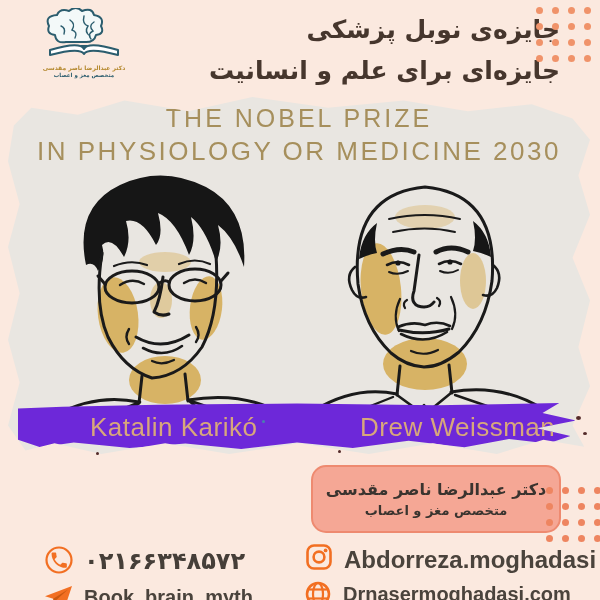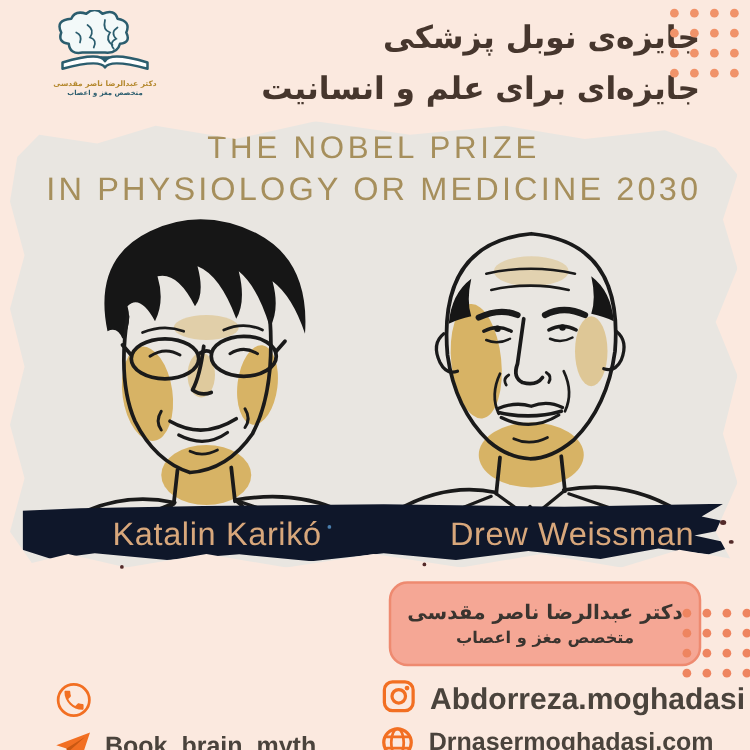--- a/index.html
+++ b/index.html
@@ -31,23 +31,23 @@
       0% 42%,2% 30%,0% 18%);}
   .nobel-heading{position:absolute;left:0;top:7px;width:100%;text-align:center;
       color:#a68f5c;font-family:"Liberation Sans",sans-serif;}
   .nobel-heading .h1{font-size:25px;letter-spacing:3px;}
   .nobel-heading .h2{font-size:26px;letter-spacing:2.5px;margin-top:3px;}
 
   .portrait{position:absolute;}
   .portrait-left{left:40px;top:68px;}
   .portrait-right{left:295px;top:62px;}
 
-  .name-band{position:absolute;left:10px;top:306px;width:558px;height:46px;background:#0f172a;
+  .name-band{position:absolute;left:10px;top:306px;width:558px;height:46px;background:#6d28d9;
     clip-path:polygon(0% 12%,8% 8%,25% 4%,50% 1%,75% 5%,97% 0%,94% 22%,100% 38%,93% 55%,99% 72%,
-      95% 88%,88% 78%,80% 96%,70% 82%,60% 98%,50% 86%,40% 100%,30% 88%,20% 98%,10% 86%,4% 96%,0% 80%);padding-left:20px;}
+      95% 88%,88% 78%,80% 96%,70% 82%,60% 98%,50% 86%,40% 100%,30% 88%,20% 98%,10% 86%,4% 96%,0% 80%);}
   .name-band span{position:absolute;top:9px;font-family:"Liberation Sans",sans-serif;
       font-size:26px;color:#d8a77b;letter-spacing:0.5px;white-space:nowrap;}
   .name-kariko{left:72px;}
   .name-weissman{left:342px;}
 
   .speck{position:absolute;border-radius:50%;}
 
   
   .doctor-card{position:absolute;left:311px;top:465px;width:246px;height:64px;background:#f5a795;
       border:2px solid #ee8a70;border-radius:15px;display:flex;flex-direction:column;
@@ -237,20 +237,21 @@
       <i></i>
       <i></i>
   </div>
 
   <svg class="contact-icon" style="left:44px;top:545px;" width="30" height="30" viewBox="0 0 30 30">
     <circle cx="15" cy="15" r="12.5" fill="none" stroke="#f26f22" stroke-width="2.2"></circle>
     <g transform="translate(5,5) scale(0.85)" fill="#f26f22">
       <path d="M6.62 10.79c1.44 2.83 3.76 5.14 6.59 6.59l2.2-2.2c.27-.27.67-.36 1.02-.24 1.12.37 2.33.57 3.57.57.55 0 1 .45 1 1V20c0 .55-.45 1-1 1-9.39 0-17-7.61-17-17 0-.55.45-1 1-1h3.5c.55 0 1 .45 1 1 0 1.25.2 2.45.57 3.57.11.35.03.74-.25 1.02l-2.2 2.2z"></path>
     </g>
   </svg>
+  <div class="contact-text phone-text">۰۲۱۶۶۳۴۸۵۷۲</div>
 
   <svg class="contact-icon" style="left:42px;top:582px;" width="32" height="30" viewBox="0 0 32 30">
     <path fill="#f26f22" d="M30 4 L3 14.2 L11.2 16.8 L13.2 25.4 L16.8 20.6 L23 25 Z"></path>
     <path fill="#c95812" d="M11.2 16.8 L26 7.5 L13.2 19 L13.2 25.4 L11.6 18.4 Z"></path>
   </svg>
   <div class="contact-text telegram-text">Book_brain_myth</div>
 
   <svg class="contact-icon" style="left:304px;top:542px;" width="30" height="30" viewBox="0 0 30 30">
     <rect x="3.5" y="3.5" width="23" height="23" rx="6.5" fill="none" stroke="#f26f22" stroke-width="2.6"></rect>
     <circle cx="15" cy="15" r="5.4" fill="none" stroke="#f26f22" stroke-width="2.6"></circle>

